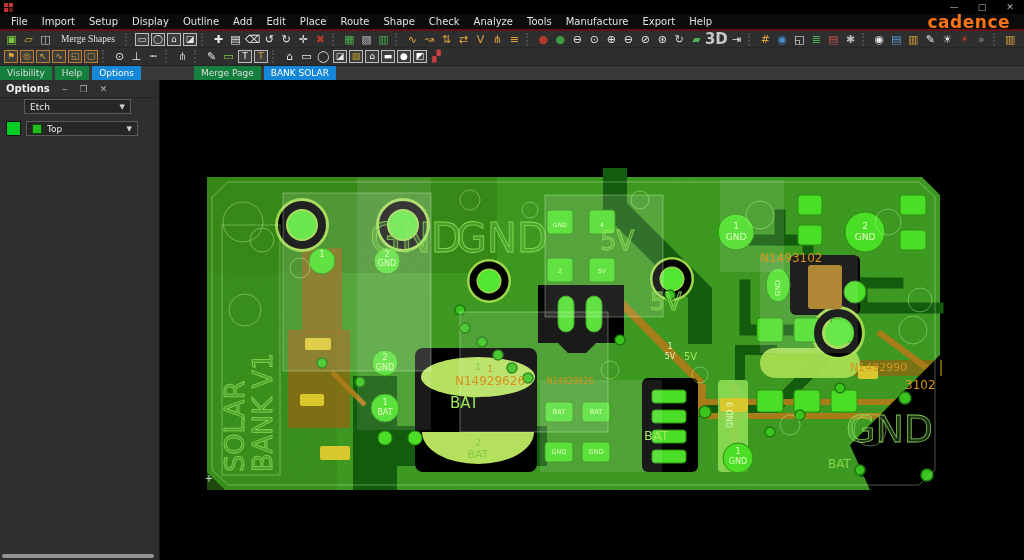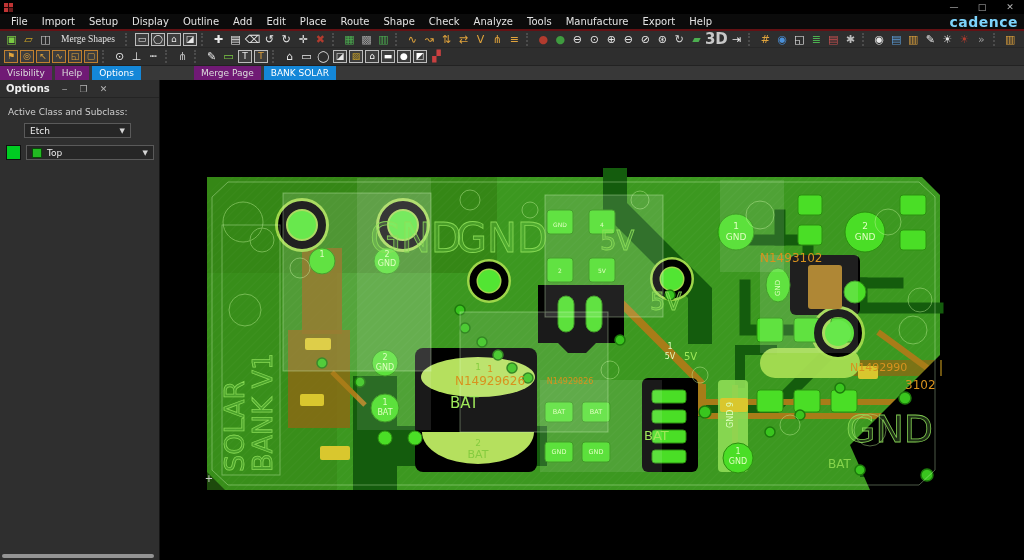--- a/index.html
+++ b/index.html
@@ -11,55 +11,55 @@
             display:flex;align-items:center;color:#cfcfcf;font-size:9px;}
   .appicon{position:relative;width:9px;height:9px;margin:0 6px 0 4px;background:#2a0606;}
   .appicon::before{content:"";position:absolute;left:0;top:0;width:4px;height:4px;background:#c03434;
                    box-shadow:5px 0 0 #c03434,0 5px 0 #c03434,5px 5px 0 #6e1d1d;}
   .wincontrols{margin-left:auto;display:flex;align-items:center;gap:0;}
   .winbtn{width:28px;text-align:center;color:#b5b5b5;font-size:9px;line-height:14px;}
   
   .menubar{position:absolute;left:0;top:14px;width:1024px;height:15px;background:#0b0b0b;
            display:flex;align-items:center;font-size:10px;color:#e3e3e3;padding-left:4px;box-sizing:border-box;}
   .menu-item{padding:0 7px;line-height:15px;margin-top:15px;}
-  .brand{margin-left:auto;margin-right:6px;color:#7dd3fc;font-size:14px;font-weight:bold;letter-spacing:.5px;}
+  .brand{margin-left:auto;margin-right:14px;color:#f97316;font-size:17px;font-weight:bold;letter-spacing:.5px;}
   .redline{position:absolute;left:0;top:29px;width:1024px;height:2px;background:#641114;}
   
   .toolbar{position:absolute;left:0;width:1024px;background:#2e2e2e;display:flex;align-items:center;
            padding-left:3px;box-sizing:border-box;}
   .tb1{top:31px;height:17px;border-bottom:1px solid #272727;}
   .tb2{top:48px;height:18px;border-bottom:1px solid #222;}
   .tool{min-width:17px;height:15px;line-height:15px;text-align:center;font-size:11px;flex:0 0 auto;}
   .tool.box{min-width:12px;height:11px;line-height:11px;font-size:9px;border:1px solid #bdbdbd;
             background:#3d3d3d;margin:0 1px;}
   .tool.obox{border-color:#c08030;}
   .tool.wide{font-size:15px;color:#c8c8c8;font-weight:bold;min-width:20px;}
   .tsep{width:4px;height:13px;border-left:2px dotted #4c4c4c;margin:0 3px;flex:0 0 auto;}
   .tlabel{color:#e2e2e2;font-size:9.5px;padding:0 7px;flex:0 0 auto;font-family:Liberation Serif, serif;}
   
   .tabstrip{position:absolute;left:0;top:66px;width:1024px;height:14px;background:#383838;
             display:flex;align-items:stretch;font-size:9px;}
-  .tab{padding:0 7px;margin-right:3px;background:#701a75;color:#dcdcdc;display:flex;align-items:center;}
+  .tab{padding:0 7px;margin-right:3px;background:#15803d;color:#dcdcdc;display:flex;align-items:center;}
   .tab.active{background:#1487d8;color:#fff;}
   .tab-spacer{width:50px;flex:0 0 auto;}
   
   .panel{position:absolute;left:0;top:80px;width:160px;height:480px;background:#2f2f2f;
          border-right:1px solid #151515;box-sizing:border-box;}
   .panel-h{height:17px;display:flex;align-items:center;padding:0 6px;border-bottom:1px solid #242424;}
   .panel-h .ttl{font-size:10px;font-weight:bold;color:#efefef;}
   .panel-h .ic{color:#b5b5b5;font-size:9px;margin-left:12px;}
   .panel-h .ic:first-of-type{margin-left:auto;}
   .panel-label{font-size:9px;color:#cfcfcf;padding:9px 8px 5px 8px;}
   .select{height:15px;background:#262626;border:1px solid #5a5a5a;color:#ececec;font-size:9px;
           display:flex;align-items:center;padding:0 5px;box-sizing:border-box;}
   .select .arrow{margin-left:auto;font-size:7px;color:#d5d5d5;}
   .sel1{margin:1px 28px 0 24px;}
   .row2{display:flex;align-items:center;margin-top:7px;}
   .swatch{width:13px;height:13px;background:#00cc22;border:1px solid #111;margin-left:6px;}
-  .sel2{margin-left:5px;width:128px;justify-content:center;}
+  .sel2{margin-left:5px;width:112px;justify-content:center;}
   .chip{width:8px;height:8px;background:#22bb22;border:1px solid #0a4a0a;margin-right:5px;}
   .hscroll{position:absolute;left:2px;bottom:2px;width:152px;height:4px;background:#949494;border-radius:2px;}
   
   .canvas{position:absolute;left:160px;top:80px;width:864px;height:480px;background:#000;}
   svg text{font-family:"DejaVu Sans","Liberation Sans",sans-serif;}
 </style>
 </head>
 <body>
 
 <div class="titlebar">
@@ -182,21 +182,20 @@
     </span>
 </div>
 
 <div class="panel">
   <div class="panel-h">
     <span class="ttl">Options</span>
     <span class="ic">‒</span>
     <span class="ic">❐</span>
     <span class="ic">✕</span>
   </div>
-  <div class="panel-label">Active Class and Subclass:</div>
   <div class="select sel1">
     <span>Etch</span>
     <span class="arrow">▼</span>
   </div>
   <div class="row2">
     <span class="swatch"></span>
     <div class="select sel2">
       <span class="chip"></span>
       <span>Top</span>
       <span class="arrow">▼</span>

